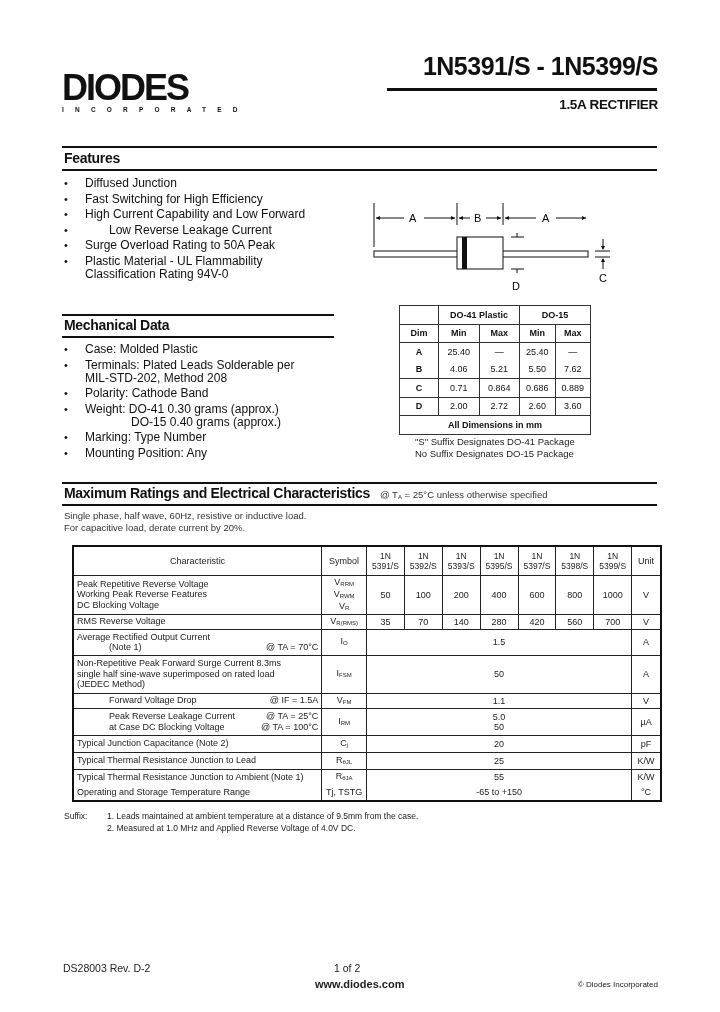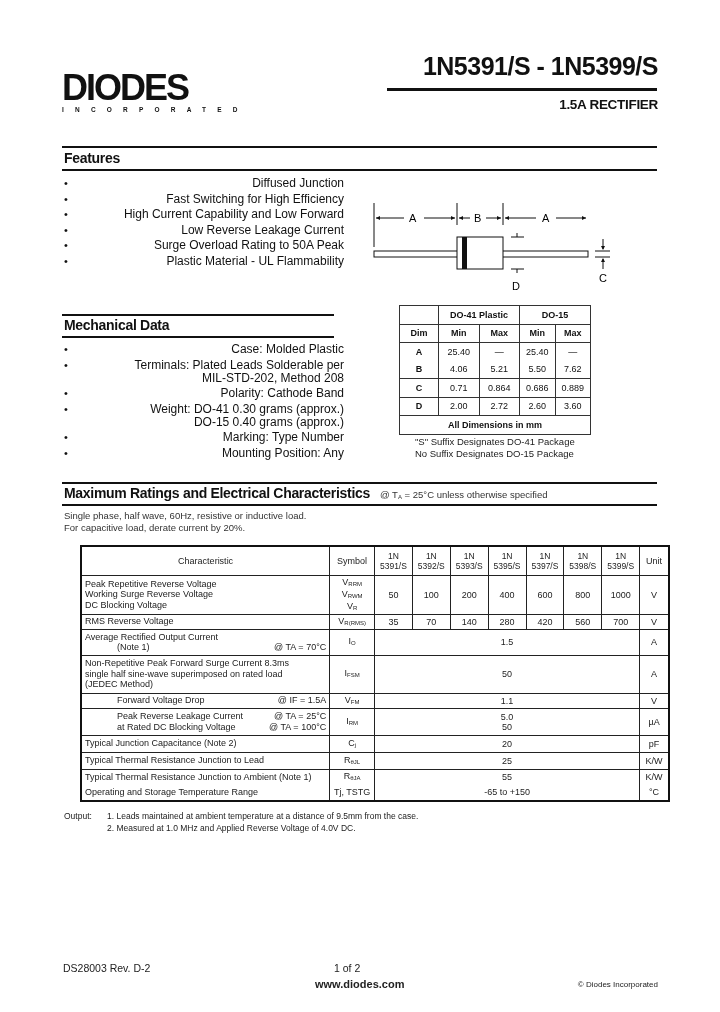--- a/index.html
+++ b/index.html
@@ -11,21 +11,21 @@
   .logo-sub { font-size:6.5px; font-weight:bold; letter-spacing:11.2px; margin-top:2px; color:#111; }
   .title { right:62px; top:52px; font-size:25px; font-weight:bold; letter-spacing:-0.5px; }
   .title-rule { left:387px; top:88px; width:270px; height:3px; background:#111; }
   .subtitle { right:62px; top:97px; font-size:13.5px; font-weight:bold; letter-spacing:-0.3px; }
 
   .sec-rule-top { height:2px; background:#111; }
   .sec-rule-bot { height:1.5px; background:#111; }
   .sec-title { font-size:14px; font-weight:bold; letter-spacing:-0.3px; }
 
   ul.bullets { list-style:none; margin:0; padding:0; font-size:12px; line-height:13px; }
-  ul.bullets li { position:relative; padding-left:21px; margin-bottom:2.5px;text-align:right; }
+  ul.bullets li { position:relative; padding-left:21px; margin-bottom:2.5px; }
   ul.bullets li::before { content:"•"; position:absolute; left:0; top:0; font-size:11px; }
   .indent-line { display:block; padding-left:46px; }
 
   
   table.dims { border-collapse:collapse; font-size:9px; text-align:center; }
   table.dims td { border:1px solid #333; height:17.5px; padding:0 2px; }
   table.dims .hd { font-weight:bold; }
   .pkg-note { font-size:9.5px; line-height:12px; color:#222; }
 
   
@@ -56,27 +56,28 @@
     <li>
       <span style="display: block;">Diffused Junction</span>
     </li>
     <li>
       <span style="display: block;">Fast Switching for High Efficiency</span>
     </li>
     <li>
       <span style="display: block;">High Current Capability and Low Forward</span>
     </li>
     <li>
-      <span style="display: block;">Low Reverse Leakage Current</span>
+      <span style="display: block; margin-left: 24px;">Low Reverse Leakage Current</span>
     </li>
     <li>
       <span style="display: block;">Surge Overload Rating to 50A Peak</span>
     </li>
     <li>
       <span style="display: block;">Plastic Material - UL Flammability</span>
+      <span style="display: block;">Classification Rating 94V-0</span>
     </li>
   </ul>
 
 <svg class="abs" style="left:360px; top:195px;" width="270" height="100" viewBox="0 0 270 100">
   <g stroke="#111" fill="none" stroke-width="1">
     <line x1="14" y1="8" x2="14" y2="52"></line>
     <line x1="97" y1="8" x2="97" y2="30"></line>
     <line x1="143" y1="8" x2="143" y2="30"></line>
     <line x1="16" y1="23" x2="44" y2="23"></line>
       <line x1="64" y1="23" x2="95" y2="23"></line>
@@ -199,21 +200,21 @@
 <div class="abs" style="left:64px; top:485px; display:flex; align-items:baseline; white-space:nowrap;">
   <span class="sec-title">Maximum Ratings and Electrical Characteristics</span>
   <span style="font-size:9.5px; margin-left:10px; color:#333;"><span>@ T</span><sub>A</sub><span> = 25°C unless otherwise specified</span></span>
 </div>
 <div class="abs sec-rule-bot" style="left:62px; top:504px; width:595px;"></div>
 <div class="abs" style="left:64px; top:510px; font-size:9.5px; line-height:12px; color:#333;">
   <div>Single phase, half wave, 60Hz, resistive or inductive load.</div>
   <div>For capacitive load, derate current by 20%.</div>
 </div>
 
-<table class="abs main" style="left:80px; top:545px; width:590px; border:2px solid #111;">
+<table class="abs main" style="left:72px; top:545px; width:590px; border:2px solid #111;">
   <thead id="main-head">
       <tr style="height: 29px;">
         <td class="c" style="width:246px;">Characteristic</td>
         <td class="c" style="width:38px;">Symbol</td>
         <td class="c" style="width:31px; line-height:10px; font-size:8.5px;">
           <div>1N</div>
           <div>5391/S</div>
         </td>
         <td class="c" style="width:31px; line-height:10px; font-size:8.5px;">
           <div>1N</div>
@@ -239,21 +240,21 @@
           <div>1N</div>
           <div>5399/S</div>
         </td>
         <td class="c" style="width:22px;">Unit</td>
       </tr>
     </thead>
   <tbody id="main-body">
       <tr style="height: 39px;">
         <td style="line-height:10.5px;">
           <div>Peak Repetitive Reverse Voltage</div>
-          <div>Working Surge Reverse Voltage</div>
+          <div>Working Peak Reverse Features</div>
           <div>DC Blocking Voltage</div>
         </td>
         <td class="c" style="line-height:10px;">
           <div><span>V</span><sub>RRM</sub></div>
           <div><span>V</span><sub>RWM</sub></div>
           <div><span>V</span><sub>R</sub></div>
         </td>
         <td class="c">50</td>
         <td class="c">100</td>
         <td class="c">200</td>
@@ -318,21 +319,21 @@
         <td class="c" style="line-height:10px;" colspan="7">1.1</td>
         <td class="c">V</td>
       </tr>
       <tr style="height: 27px;">
         <td style="line-height:10.5px;">
           <div class="char-split">
             <span>Peak Reverse Leakage Current</span>
             <span>@ TA =   25°C</span>
           </div>
           <div class="char-split">
-            <span>at Rated DC Blocking Voltage</span>
+            <span>at Case DC Blocking Voltage</span>
             <span>@ TA = 100°C</span>
           </div>
         </td>
         <td class="c" style="line-height:10px;">
           <div><span>I</span><sub>RM</sub></div>
         </td>
         <td class="c" style="line-height:10px;" colspan="7">
           <div>5.0</div>
           <div>50</div>
         </td>
@@ -373,21 +374,21 @@
           <div>Operating and Storage Temperature Range</div>
         </td>
         <td class="c" style="line-height: 10px; border-top: none;"><span>Tj, TSTG</span></td>
         <td class="c" style="line-height: 10px; border-top: none;" colspan="7">-65 to +150</td>
         <td class="c" style="border-top: none;">°C</td>
       </tr>
     </tbody>
 </table>
 
 <div class="abs notes" style="left:64px; top:811px; display:flex;">
-  <div style="width:43px;">Output:</div>
+  <div style="width:43px;">Suffix:</div>
   <div>
     <div>1. Leads maintained at ambient temperature at a distance of 9.5mm from the case.</div>
     <div>2. Measured at 1.0 MHz and Applied Reverse Voltage of 4.0V DC.</div>
   </div>
 </div>
 
 <div class="abs footer" style="left:63px; top:962px;">DS28003 Rev. D-2</div>
 <div class="abs footer" style="left:334px; top:962px;">1 of 2</div>
 <div class="abs footer" style="left:315px; top:978px; font-weight:bold; font-size:11px;">www.diodes.com</div>
 <div class="abs footer" style="right:62px; top:1014px;">1N5391/S-1N5399/S</div>

